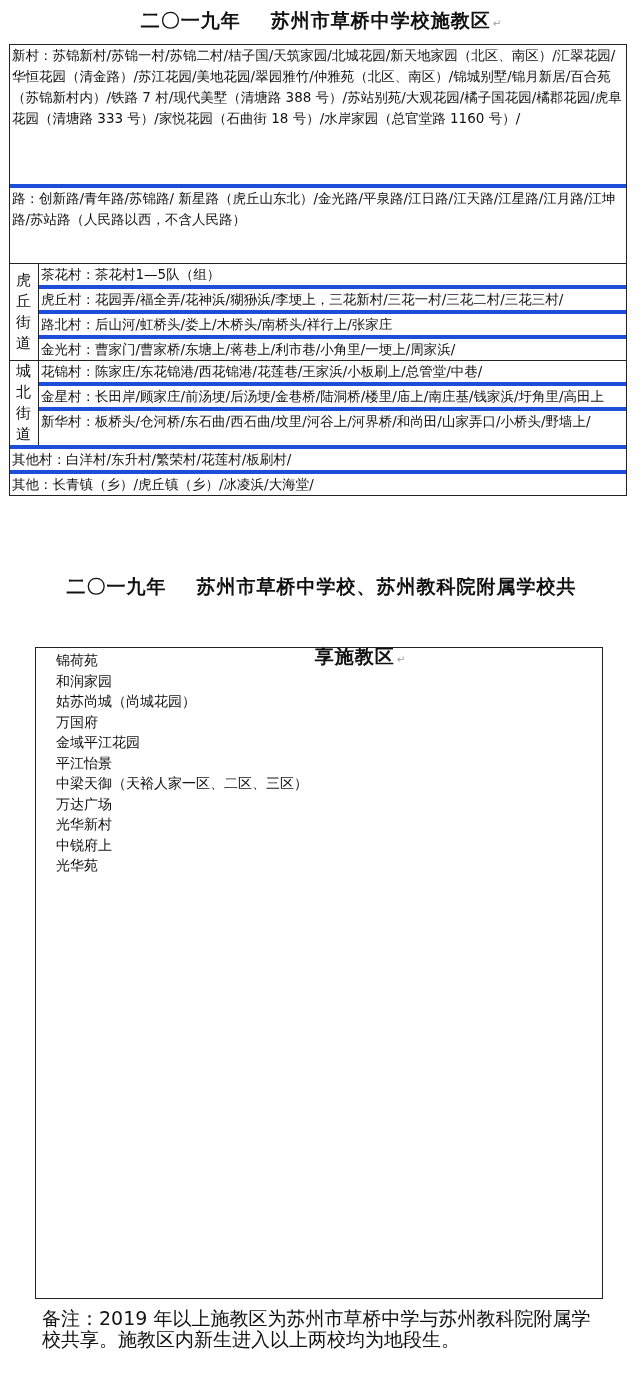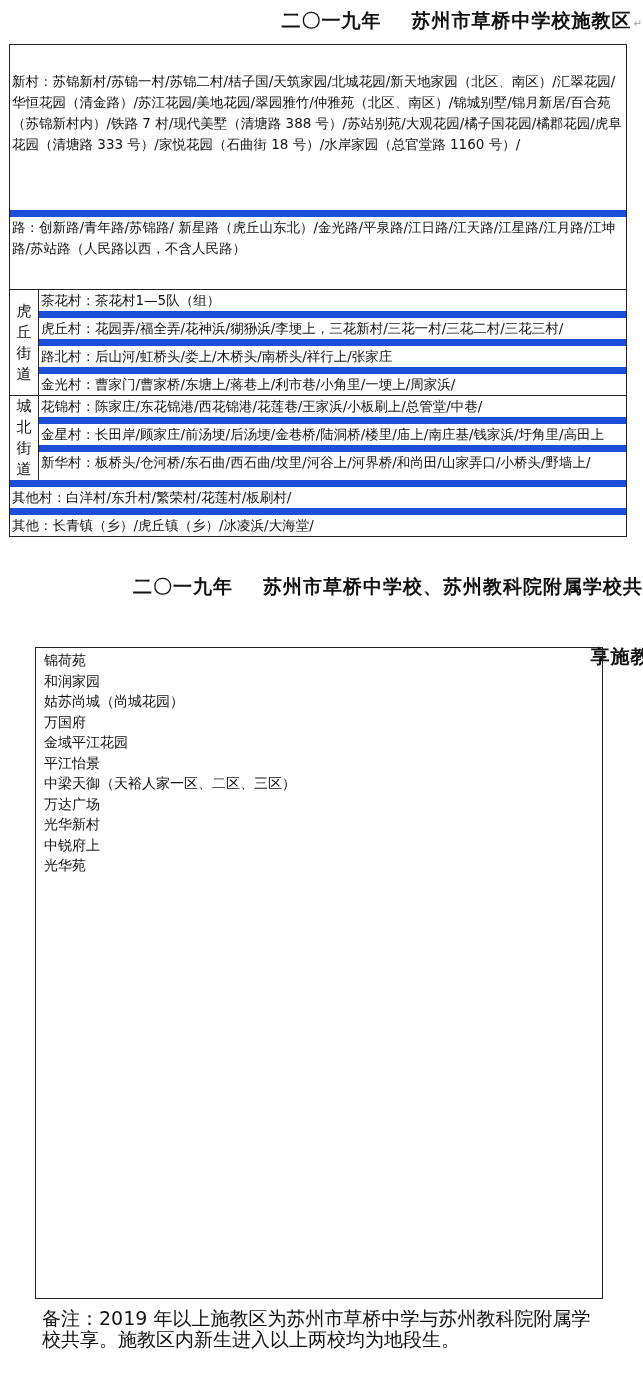--- a/index.html
+++ b/index.html
@@ -1,43 +1,43 @@
 <!DOCTYPE html>
 <html><head>
 <meta charset="utf-8">
 <style>
   html, body { margin:0; padding:0; background:#ffffff; }
   body { width:643px; height:1376px; position:relative; overflow:hidden;
          font-family:"DejaVu Sans", "Liberation Sans", sans-serif; color:#111; }
-  .title { position:absolute; left:0; width:643px; text-align:right;
+  .title { position:absolute; left:0; width:643px; text-align:center;
            font-weight:bold; font-size:19px; letter-spacing:1px; }
   .title .yr { margin-right:30px; }
   .pm { color:#999; font-size:10px; font-weight:normal; margin-left:2px; }
   .t1 { position:absolute; left:9px; top:44px; width:616px; border:1.5px solid #222; border-collapse:collapse; }
-  .row { border-top:7px solid #1d4ed8; font-size:13.5px; line-height:21px; padding:0 2px; box-sizing:border-box; }
+  .row { border-top:4px solid #1d4ed8; font-size:13.5px; line-height:21px; padding:0 2px; box-sizing:border-box; }
   .row:first-child { border-top:none; }
   .grp { display:flex; border-top:1px solid #222; }
   .grp .side { width:28px; border-right:1px solid #222; font-size:15px; line-height:21px;
-               display:flex; align-items:center; justify-content:center; text-align:center; }
+               display:flex; align-items:center; justify-content:center; }
   .grp .side span { display:block; width:16px; word-break:break-all; }
   .grp .cells { flex:1; }
   .grp .cells .row:first-child { border-top:none; }
-  .t2 { position:absolute; left:35px; top:647px; width:568px; height:652px; border:1.5px solid #222; box-sizing:border-box; padding:2px 8px; }
+  .t2 { position:absolute; left:35px; top:647px; width:568px; height:652px; border:1.5px solid #222; box-sizing:border-box; padding:2px 20px; }
   .t2 .item { font-size:14px; line-height:20.5px; }
   .note { position:absolute; left:42px; top:1308px; width:560px; font-size:19px; line-height:21px; }
 </style>
 </head>
 <body>
 
 <div class="title" style="top:8px;">
   <span class="yr">二〇一九年</span><span>苏州市草桥中学校施教区</span><span class="pm">↵</span>
 </div>
 
 <div class="t1">
-  <div class="row" style="height:139px;margin-top:26px;">新村：苏锦新村/苏锦一村/苏锦二村/桔子国/天筑家园/北城花园/新天地家园（北区、南区）/汇翠花园/华恒花园（清金路）/苏江花园/美地花园/翠园雅竹/仲雅苑（北区、南区）/锦城别墅/锦月新居/百合苑（苏锦新村内）/铁路 7 村/现代美墅（清塘路 388 号）/苏站别苑/大观花园/橘子国花园/橘郡花园/虎阜花园（清塘路 333 号）/家悦花园（石曲街 18 号）/水岸家园（总官堂路 1160 号）/</div>
+  <div class="row" style="height:139px;">新村：苏锦新村/苏锦一村/苏锦二村/桔子国/天筑家园/北城花园/新天地家园（北区、南区）/汇翠花园/华恒花园（清金路）/苏江花园/美地花园/翠园雅竹/仲雅苑（北区、南区）/锦城别墅/锦月新居/百合苑（苏锦新村内）/铁路 7 村/现代美墅（清塘路 388 号）/苏站别苑/大观花园/橘子国花园/橘郡花园/虎阜花园（清塘路 333 号）/家悦花园（石曲街 18 号）/水岸家园（总官堂路 1160 号）/</div>
   <div class="row" style="height:79px;">路：创新路/青年路/苏锦路/ 新星路（虎丘山东北）/金光路/平泉路/江日路/江天路/江星路/江月路/江坤路/苏站路（人民路以西，不含人民路）</div>
   <div class="grp">
     <div class="side">
         <span>虎丘街道</span>
       </div>
     <div class="cells">
       <div class="row">茶花村：茶花村1—5队（组）</div>
       <div class="row">虎丘村：花园弄/福全弄/花神浜/猢狲浜/李埂上，三花新村/三花一村/三花二村/三花三村/</div>
       <div class="row">路北村：后山河/虹桥头/娄上/木桥头/南桥头/祥行上/张家庄</div>
       <div class="row">金光村：曹家门/曹家桥/东塘上/蒋巷上/利市巷/小角里/一埂上/周家浜/</div>

